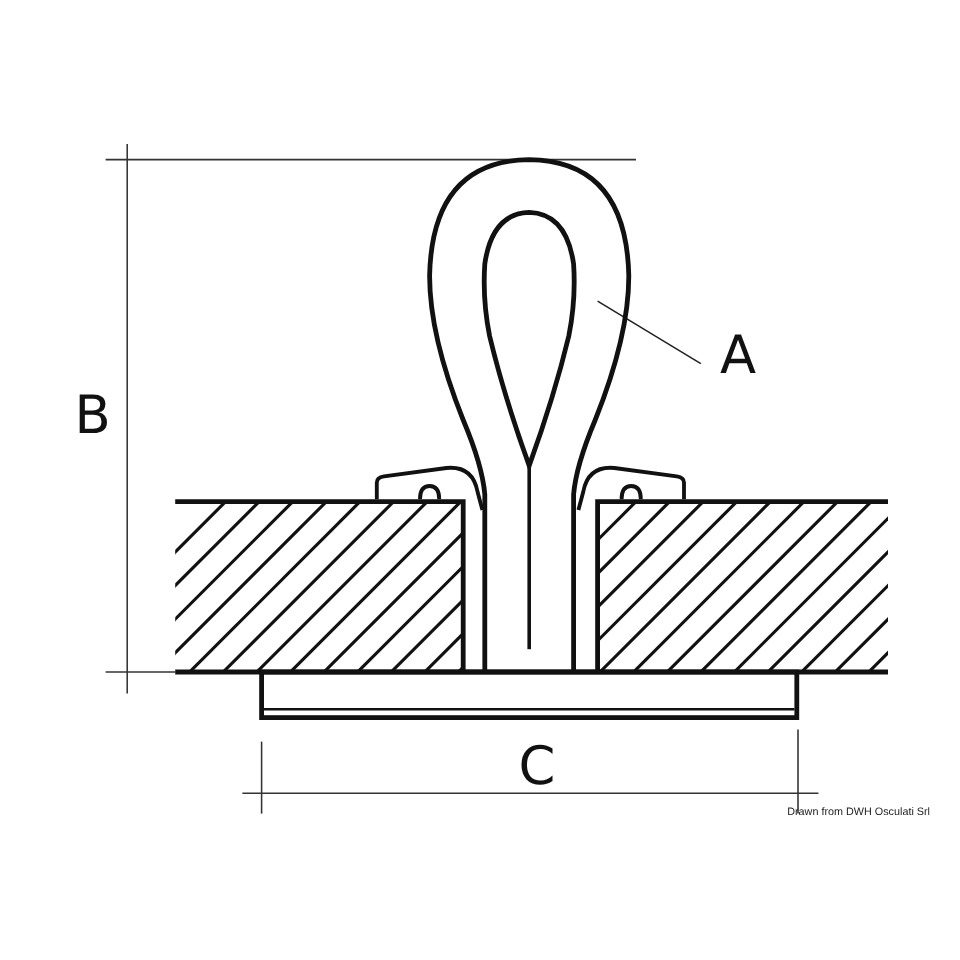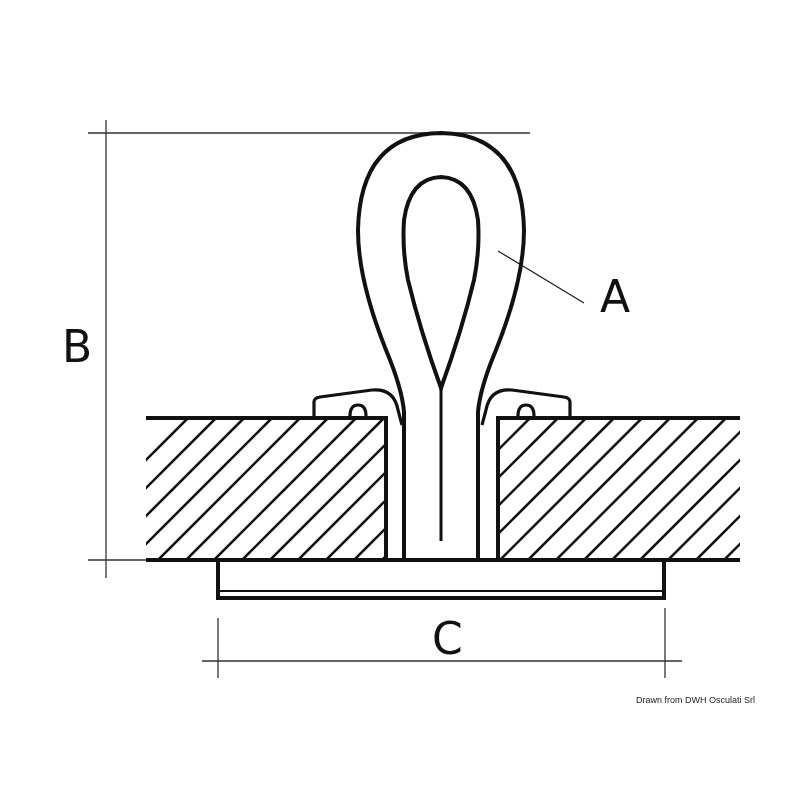--- a/index.html
+++ b/index.html
@@ -11,26 +11,25 @@
       font-family: "DejaVu Sans", sans-serif;
       font-size: 44px;
       color: #111111;
       line-height: 1;
     }
     #label-a { left: 600px; top: 275px; }
     #label-b { left: 62px;  top: 325px; }
     #label-c { left: 432px; top: 617px; }
     .credit {
       position: absolute;
-      left: 636px; top: 671px;
+      left: 656px; top: 671px;
       font-family: "Liberation Sans", sans-serif;
       font-size: 9px;
       color: #222222;
       white-space: nowrap;
-      margin-top: 24px;
     }
   </style>
 </head>
 <body>
 
 <div id="stage">
   <svg width="800" height="800" viewBox="0 0 800 800">
     <defs>
       <clipPath id="clipL">
           <rect x="146" y="418" width="240" height="142"></rect>

